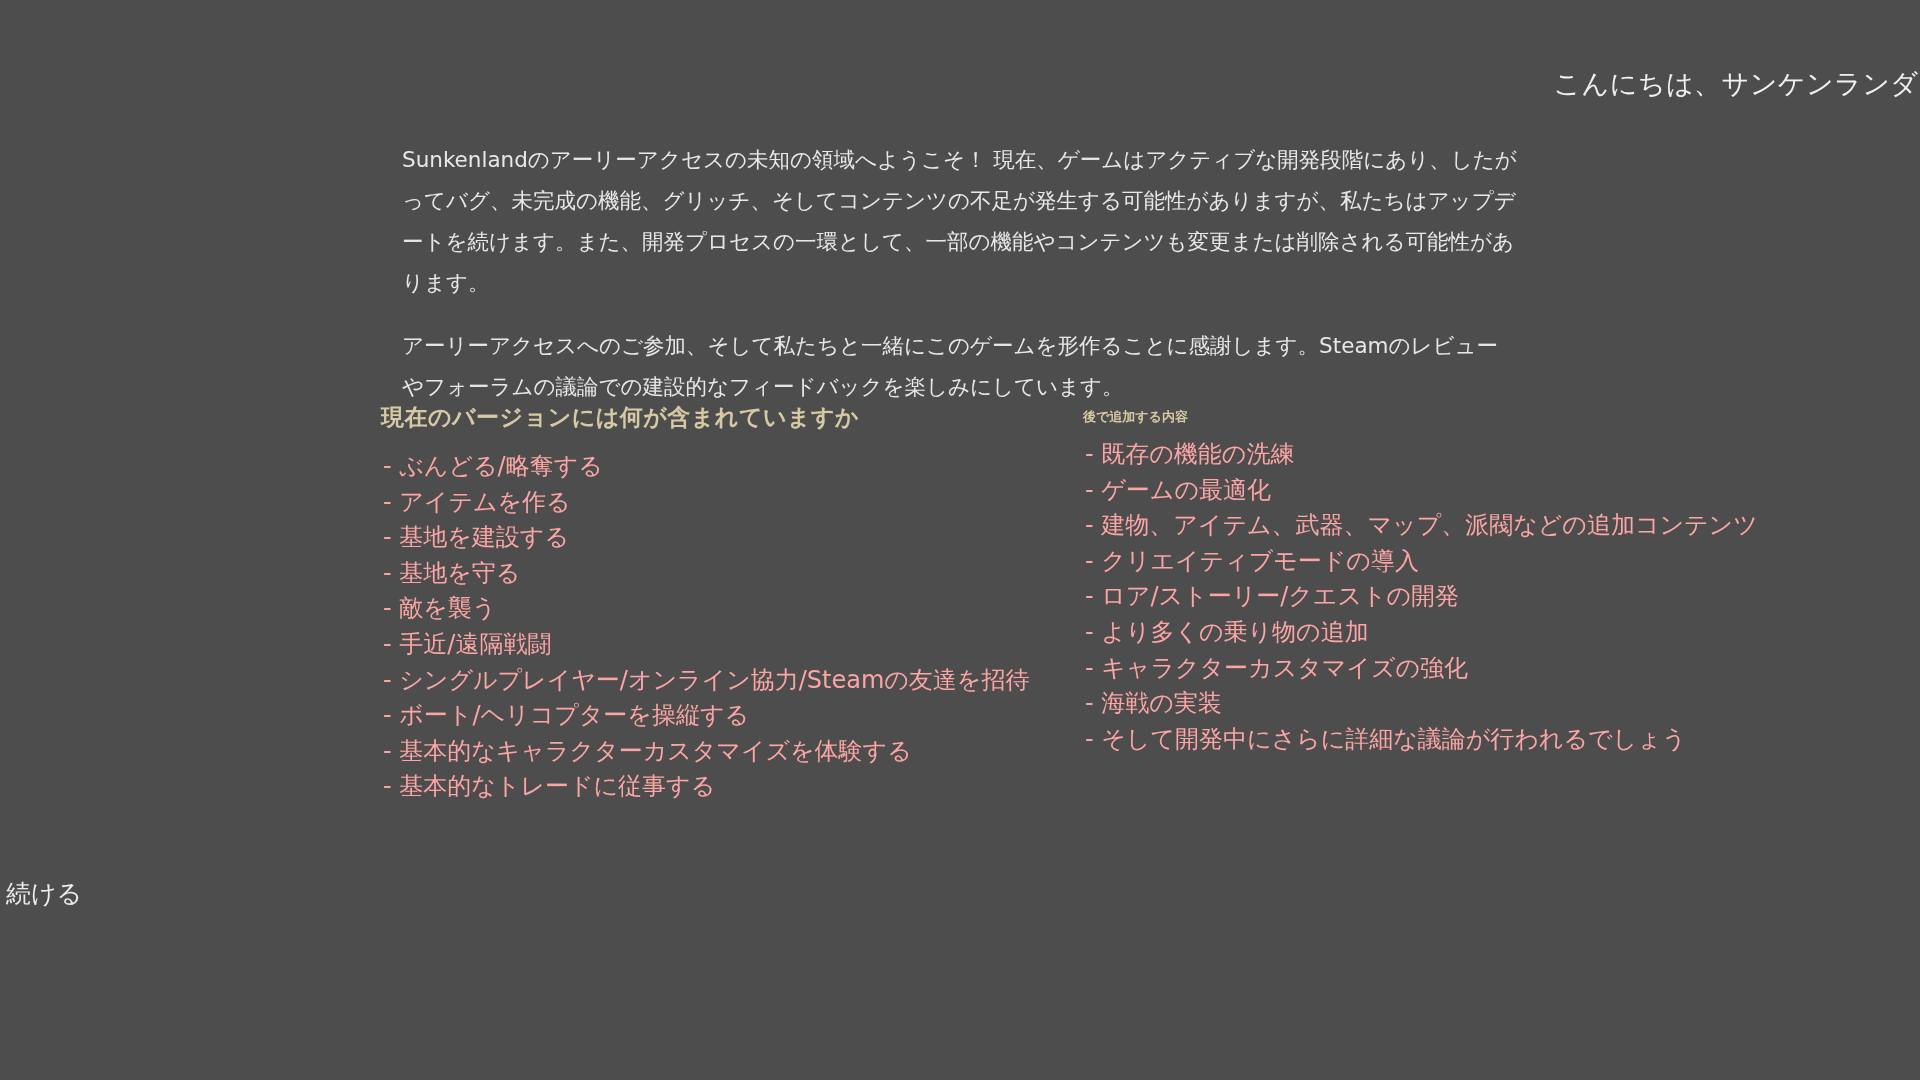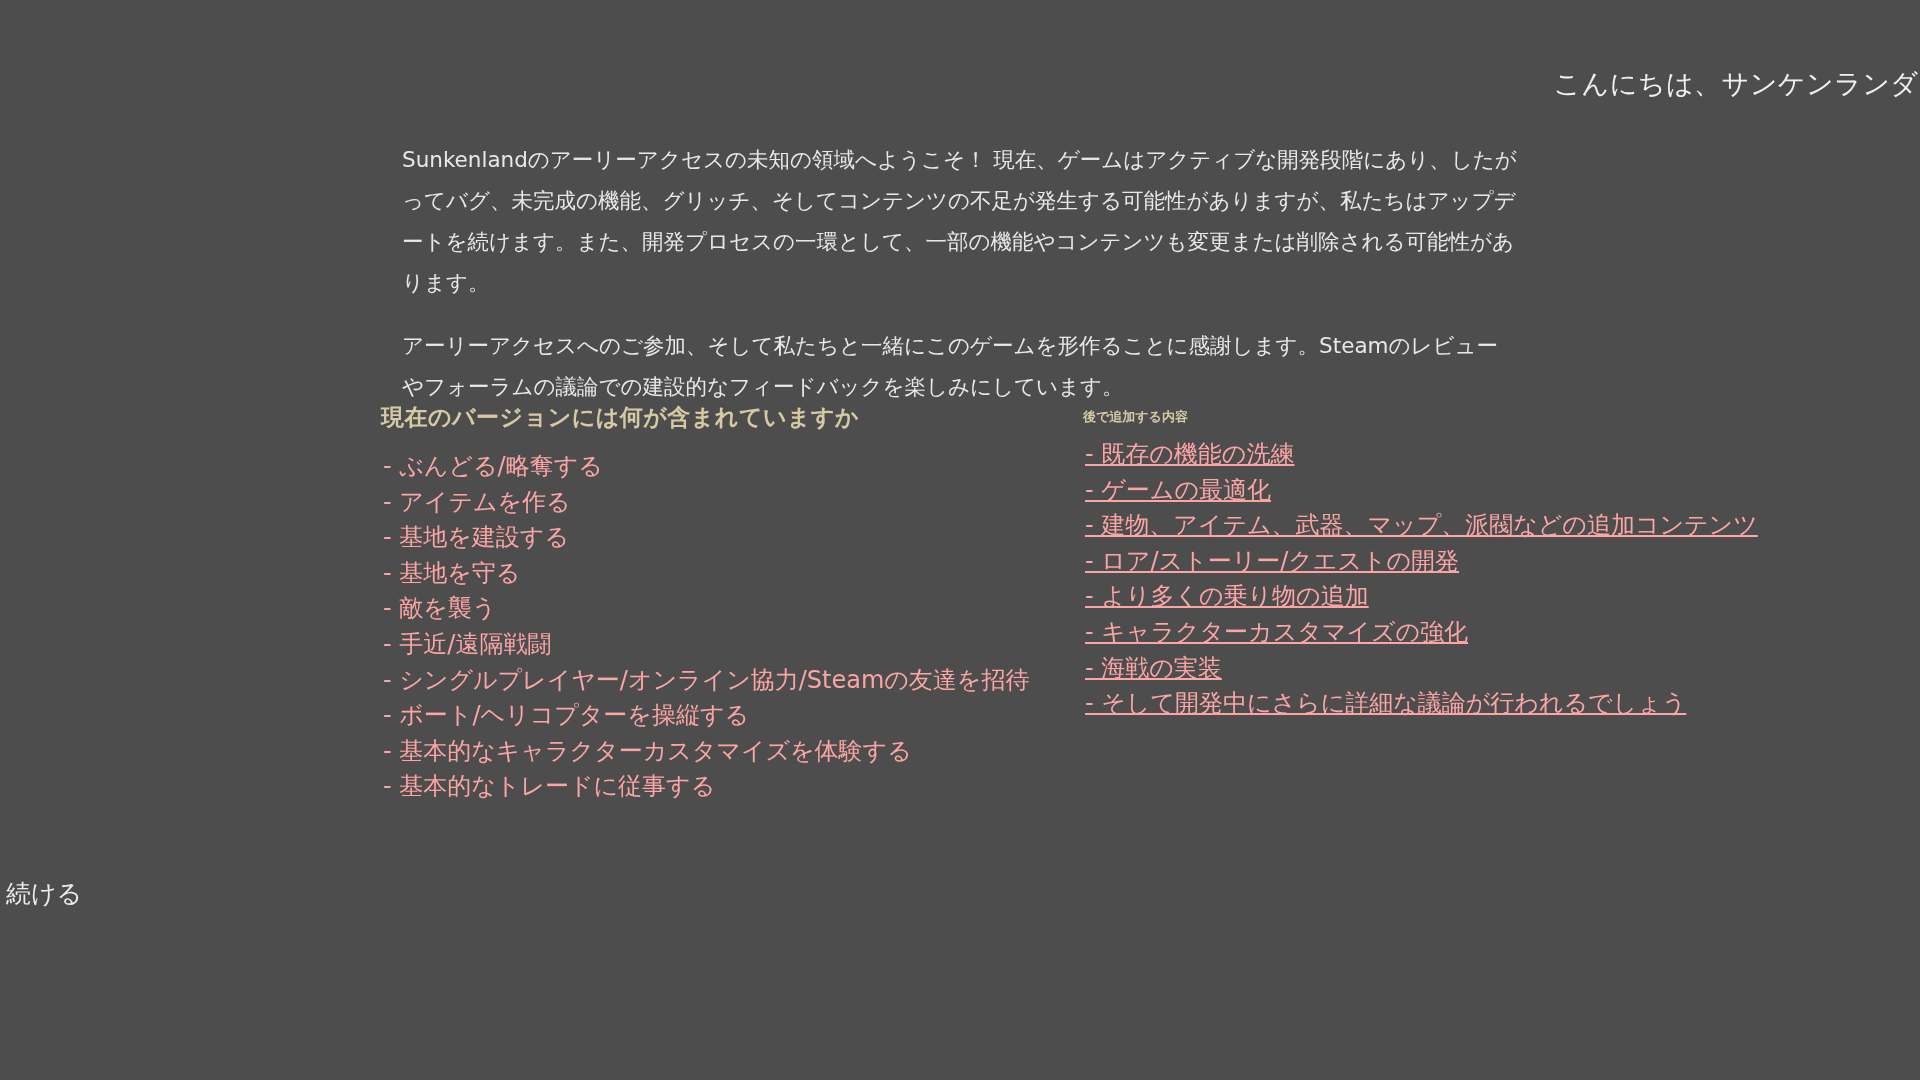--- a/index.html
+++ b/index.html
@@ -73,21 +73,20 @@
   }
   .list-left {
     left: 383px;
     top: 449px;
     width: 700px;
   }
   .list-right {
     left: 1085px;
     top: 437px;
     width: 760px;
-    text-decoration: underline;
   }
   .list .list-item {
     white-space: nowrap;
   }
   .continue-btn {
     position: absolute;
     top: 876px;
     left: 0;
     width: 1920px;
     text-align: left;
@@ -126,20 +125,21 @@
       <div class="list-item">- 基本的なキャラクターカスタマイズを体験する</div>
       <div class="list-item">- 基本的なトレードに従事する</div>
     </div>
 
   <div class="col-heading-right">後で追加する内容</div>
 
   <div class="list list-right">
       <div class="list-item">- 既存の機能の洗練</div>
       <div class="list-item">- ゲームの最適化</div>
       <div class="list-item">- 建物、アイテム、武器、マップ、派閥などの追加コンテンツ</div>
+      <div class="list-item">- クリエイティブモードの導入</div>
       <div class="list-item">- ロア/ストーリー/クエストの開発</div>
       <div class="list-item">- より多くの乗り物の追加</div>
       <div class="list-item">- キャラクターカスタマイズの強化</div>
       <div class="list-item">- 海戦の実装</div>
       <div class="list-item">- そして開発中にさらに詳細な議論が行われるでしょう</div>
     </div>
 
   <button class="continue-btn">続ける</button>
 
 </div>

